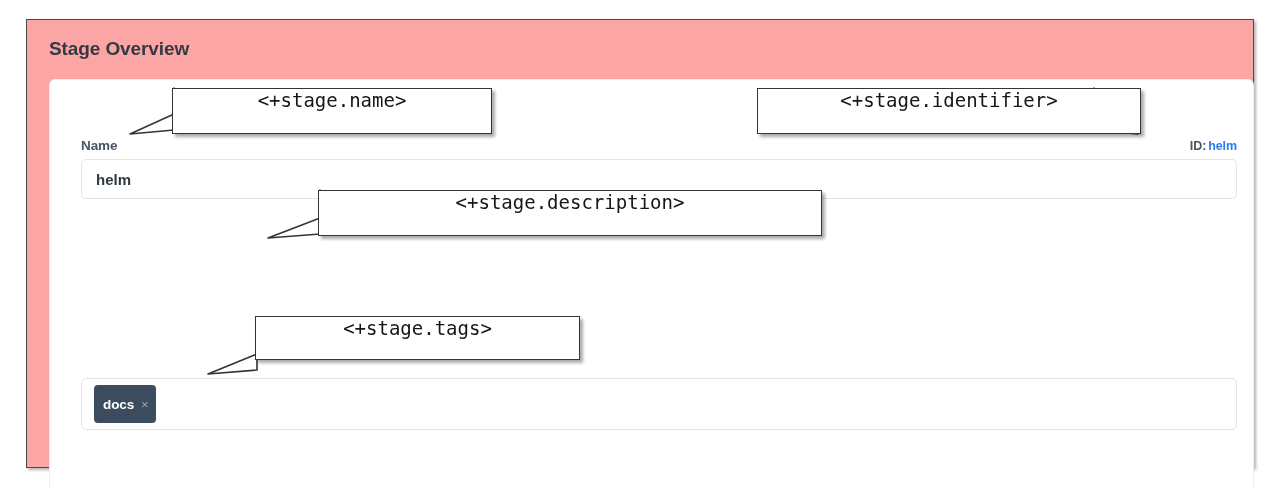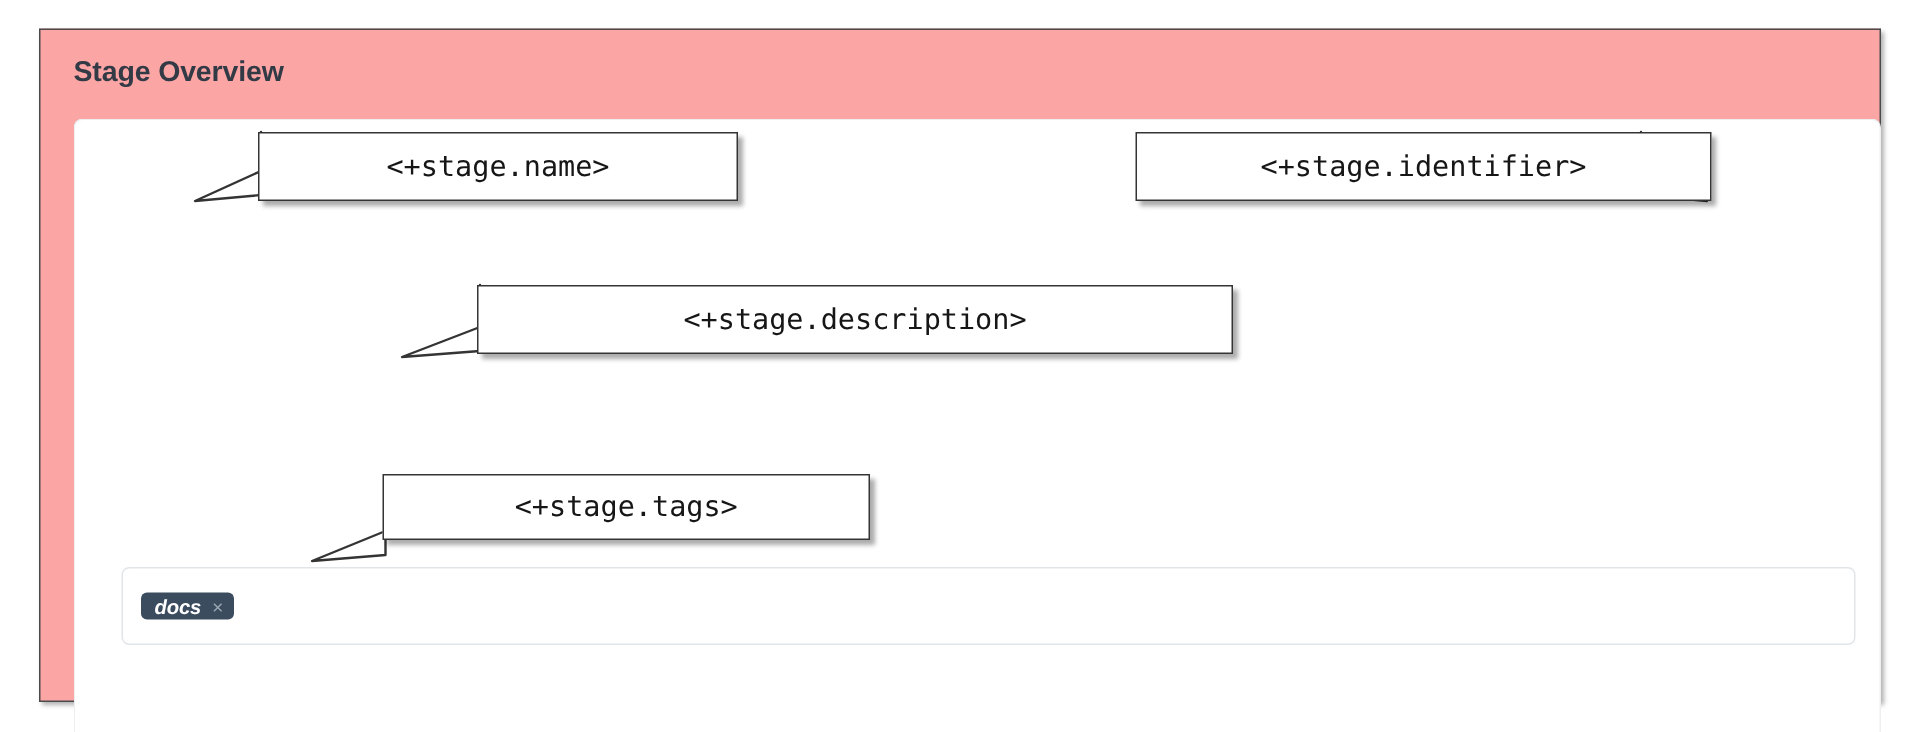--- a/index.html
+++ b/index.html
@@ -138,50 +138,49 @@
     background: #ffffff;
     padding: 10px 12px;
     display: flex;
     align-items: center;
     gap: 6px;
   }
 
   .chip {
     display: inline-flex;
     align-items: center;
-    height: 18px;
+    height: 38px;
     padding: 0 7px 0 9px;
     border-radius: 4px;
     background: #3a4c5e;
     color: #ffffff;
     font-size: 13.5px;
     font-weight: bold;
     letter-spacing: -0.1px;
-    font-style: italic;
   }
   .chip .chip-x {
     margin-left: 7px;
     font-size: 13px;
     font-weight: normal;
     color: #9aa7b3;
     line-height: 1;
   }
 
   
   .callout {
     position: absolute;
     box-sizing: border-box;
     border: 1.6px solid #343434;
     background: #ffffff;
     box-shadow: 3px 3px 3px rgba(0,0,0,0.33);
     font-family: "DejaVu Sans Mono", "Liberation Mono", monospace;
     font-size: 19px;
     color: #161616;
     display: flex;
-    align-items: center;
+    align-items: flex-start;
     justify-content: center;
     white-space: nowrap;
     z-index: 20;
     letter-spacing: 0px;
   }
   .callout-tail {
     position: absolute;
     overflow: visible;
     z-index: 19;
     pointer-events: none;
@@ -189,20 +188,27 @@
 </style>
 </head>
 <body>
 
 <div class="frame">
 
   <div class="page-title">Stage Overview</div>
 
   <div class="card">
 
+    <div class="field" style="top: 58px;">
+      <div class="label-row">
+        <span class="field-label">Name</span>
+        <span class="id-hint"><span>ID:</span><span class="id-value">helm</span></span>
+      </div>
+      <input class="text-input" type="text" value="helm" style="">
+    </div>
 
 
     <div class="field" style="top: 298px;">
       <div class="tags-box">
         <span class="chip">
           <span>docs</span>
           <span class="chip-x">×</span>
         </span>
       </div>
     </div>

